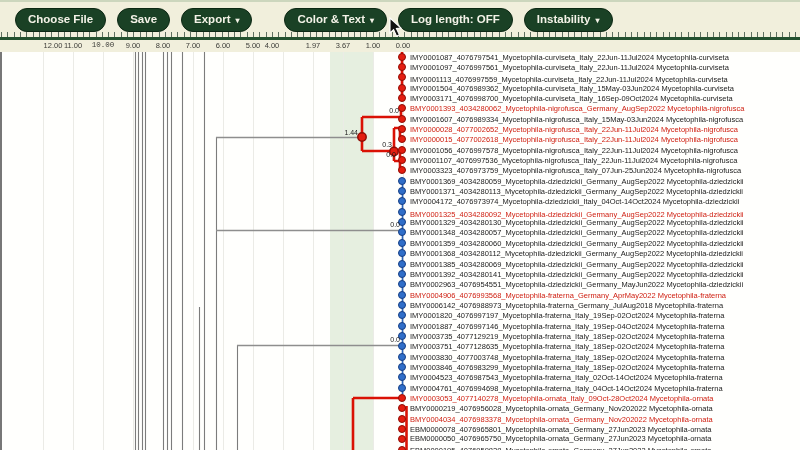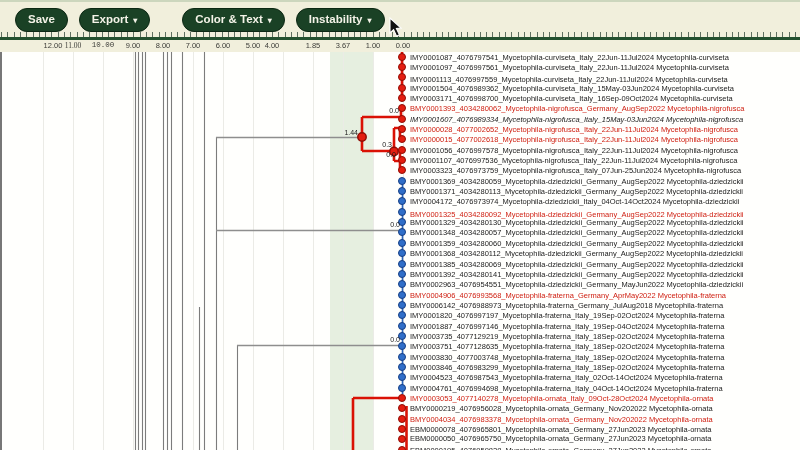--- a/index.html
+++ b/index.html
@@ -43,23 +43,25 @@
 
   .cursor{position:absolute;left:389px;top:17px;z-index:9;}
 </style>
 </head>
 <body>
 
 <div class="app">
 
   <div class="toolbar">
     <div id="toolbar-buttons" style="display:flex;align-items:center;">
+        <span class="btn">Choose File</span>
         <span class="btn">Save</span>
         <span class="btn">Export<span class="caret">▾</span></span>
         <span class="btn gap-before">Color &amp; Text<span class="caret">▾</span></span>
+        <span class="btn">Log length: OFF</span>
         <span class="btn">Instability<span class="caret">▾</span></span>
       </div>
 
   </div>
 
   <div class="scale">
     <div id="minor-ticks">
         <div class="mtick" style="left: 1px;"></div>
         <div class="mtick" style="left: 7.3px;"></div>
         <div class="mtick" style="left: 13.6px;"></div>
@@ -186,29 +188,29 @@
         <div class="mtick" style="left: 775.9px;"></div>
         <div class="mtick" style="left: 782.2px;"></div>
         <div class="mtick" style="left: 788.5px;"></div>
         <div class="mtick" style="left: 794.8px;"></div>
       </div>
     <div class="scale-line"></div>
     <div id="tick-labels">
         <div class="tick-label" style="left: 403px;">0.00</div>
         <div class="tick-label" style="left: 373px;">1.00</div>
         <div class="tick-label" style="left: 343px;">3.67</div>
-        <div class="tick-label" style="left: 313px;">1.85</div>
+        <div class="tick-label" style="left: 313px;">1.97</div>
         <div class="tick-label" style="left: 272px;">4.00</div>
         <div class="tick-label" style="left: 253px;">5.00</div>
         <div class="tick-label" style="left: 223px;">6.00</div>
         <div class="tick-label" style="left: 193px;">7.00</div>
         <div class="tick-label" style="left: 163px;">8.00</div>
         <div class="tick-label" style="left: 133px;">9.00</div>
         <div class="tick-label" style="left: 103px; font-family: Liberation Mono, monospace;">10.00</div>
-        <div class="tick-label" style="left: 73px; font-family: Liberation Serif, serif;">11.00</div>
+        <div class="tick-label" style="left: 73px;">11.00</div>
         <div class="tick-label" style="left: 53px;">12.00</div>
       </div>
   </div>
 
   <div class="tree">
     <div class="band"></div>
     <div id="gridlines">
         <div class="gridline" style="left: 403px;"></div>
         <div class="gridline" style="left: 373px;"></div>
         <div class="gridline" style="left: 343px;"></div>
@@ -288,21 +290,21 @@
         <div class="row-label" style="top: 14.85px;">IMY0001097_4076997561_Mycetophila-curviseta_Italy_22Jun-11Jul2024 Mycetophila-curviseta</div>
         <div class="dot red" style="left: 402px; top: 25.2px;"></div>
         <div class="row-label" style="top: 27px;">IMY0001113_4076997559_Mycetophila-curviseta_Italy_22Jun-11Jul2024 Mycetophila-curviseta</div>
         <div class="dot red" style="left: 402px; top: 35.55px;"></div>
         <div class="row-label" style="top: 35.55px;">IMY0001504_4076989362_Mycetophila-curviseta_Italy_15May-03Jun2024 Mycetophila-curviseta</div>
         <div class="dot red" style="left: 402px; top: 45.9px;"></div>
         <div class="row-label" style="top: 45.9px;">IMY0003171_4076998700_Mycetophila-curviseta_Italy_16Sep-09Oct2024 Mycetophila-curviseta</div>
         <div class="dot red" style="left: 402px; top: 56.25px;"></div>
         <div class="row-label red" style="top: 56.25px;">BMY0001393_4034280062_Mycetophila-nigrofusca_Germany_AugSep2022 Mycetophila-nigrofusca</div>
         <div class="dot red" style="left: 402px; top: 66.6px;"></div>
-        <div class="row-label" style="top: 66.6px; font-style: italic;">IMY0001607_4076989334_Mycetophila-nigrofusca_Italy_15May-03Jun2024 Mycetophila-nigrofusca</div>
+        <div class="row-label" style="top: 66.6px;">IMY0001607_4076989334_Mycetophila-nigrofusca_Italy_15May-03Jun2024 Mycetophila-nigrofusca</div>
         <div class="dot red" style="left: 402px; top: 76.95px;"></div>
         <div class="row-label red" style="top: 76.95px;">IMY0000028_4077002652_Mycetophila-nigrofusca_Italy_22Jun-11Jul2024 Mycetophila-nigrofusca</div>
         <div class="dot red" style="left: 402px; top: 87.3px;"></div>
         <div class="row-label red" style="top: 87.3px;">IMY0000015_4077002618_Mycetophila-nigrofusca_Italy_22Jun-11Jul2024 Mycetophila-nigrofusca</div>
         <div class="dot red" style="left: 402px; top: 97.65px;"></div>
         <div class="row-label" style="top: 97.65px;">IMY0001056_4076997578_Mycetophila-nigrofusca_Italy_22Jun-11Jul2024 Mycetophila-nigrofusca</div>
         <div class="dot red" style="left: 402px; top: 108px;"></div>
         <div class="row-label" style="top: 108px;">IMY0001107_4076997536_Mycetophila-nigrofusca_Italy_22Jun-11Jul2024 Mycetophila-nigrofusca</div>
         <div class="dot red" style="left: 402px; top: 118.35px;"></div>
         <div class="row-label" style="top: 118.35px;">IMY0003323_4076973759_Mycetophila-nigrofusca_Italy_07Jun-25Jun2024 Mycetophila-nigrofusca</div>

